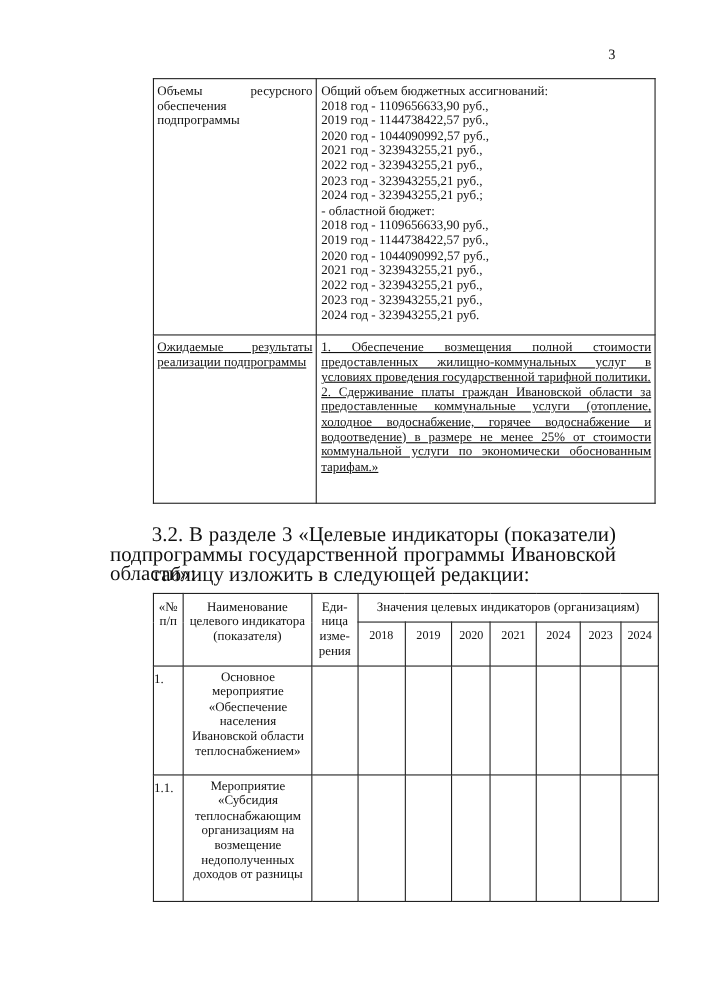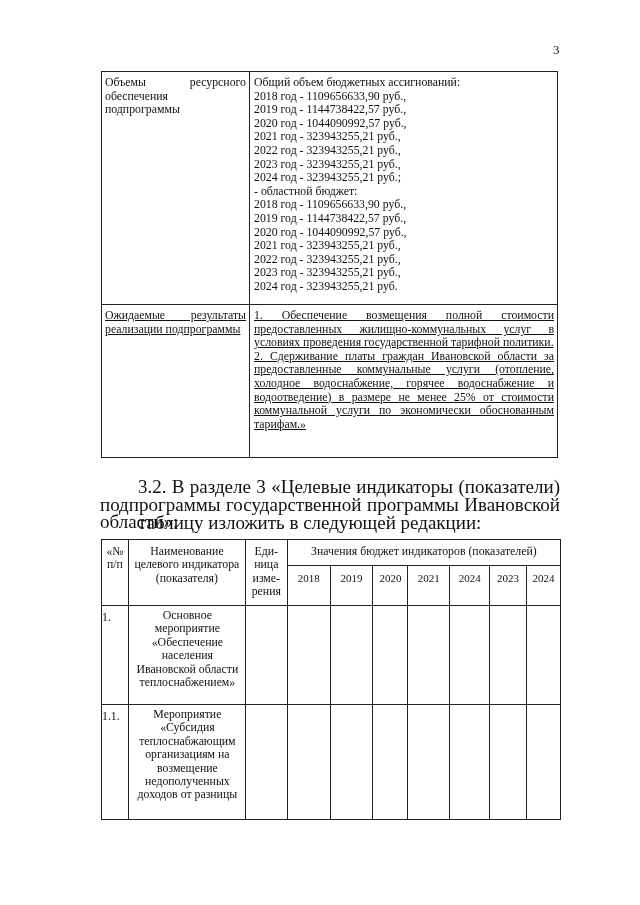--- a/index.html
+++ b/index.html
@@ -1,19 +1,19 @@
 <!DOCTYPE html>
 <html><head>
 <meta charset="utf-8">
 <style>
   html, body { margin:0; padding:0; background:#ffffff; }
   body { width:640px; height:905px; position:relative; overflow:hidden;
          font-family:"Liberation Serif", serif; color:#111; }
   .page-num { position:absolute; left:553px; top:42px; font-size:13px; }
-  table { border-collapse:collapse; position:absolute; }
+  table { border-collapse:collapse; position:absolute;margin-left:38px; }
   td, th { border:1.3px solid #222; vertical-align:top; padding:0; font-weight:normal; }
   .t1 { left:101px; top:71px; width:457px; font-size:11.8px; line-height:13.6px; }
   .t1 td.lc { width:141px; padding:4px 3px 0 3px; }
   .t1 td.rc { padding:4px 3px 0 4px; }
   .jl { text-align:justify; text-align-last:justify; }
   .jn { text-align:justify;text-decoration:underline; }
   .row1 td { height:228px; }
   .row2 td { height:148px; }
   .para { position:absolute; left:100px; width:460px; font-size:19px; line-height:17.5px; }
   .p1 { top:478px; text-indent:38px; text-align:justify; }
@@ -84,21 +84,21 @@
     <col style="width:42px">
       <col style="width:40px">
       <col style="width:37px">
       <col style="width:34px">
   </colgroup>
   <tbody>
       <tr class="hdr-a">
     <th rowspan="2" style="padding-top:5px">«№ п/п</th>
     <th rowspan="2" style="padding-top:5px">Наименование целевого индикатора (показателя)</th>
     <th rowspan="2" style="padding-top:5px">Еди-ница изме-рения</th>
-    <th colspan="7" style="padding-top:5px">Значения бюджет индикаторов (показателей)</th>
+    <th colspan="7" style="padding-top:5px">Значения целевых индикаторов (организациям)</th>
   </tr>
   <tr class="hdr-b">
     <th class="yr">2018</th>
     <th class="yr">2019</th>
     <th class="yr">2020</th>
     <th class="yr">2021</th>
     <th class="yr">2024</th>
     <th class="yr">2023</th>
     <th class="yr">2024</th>
   </tr>

